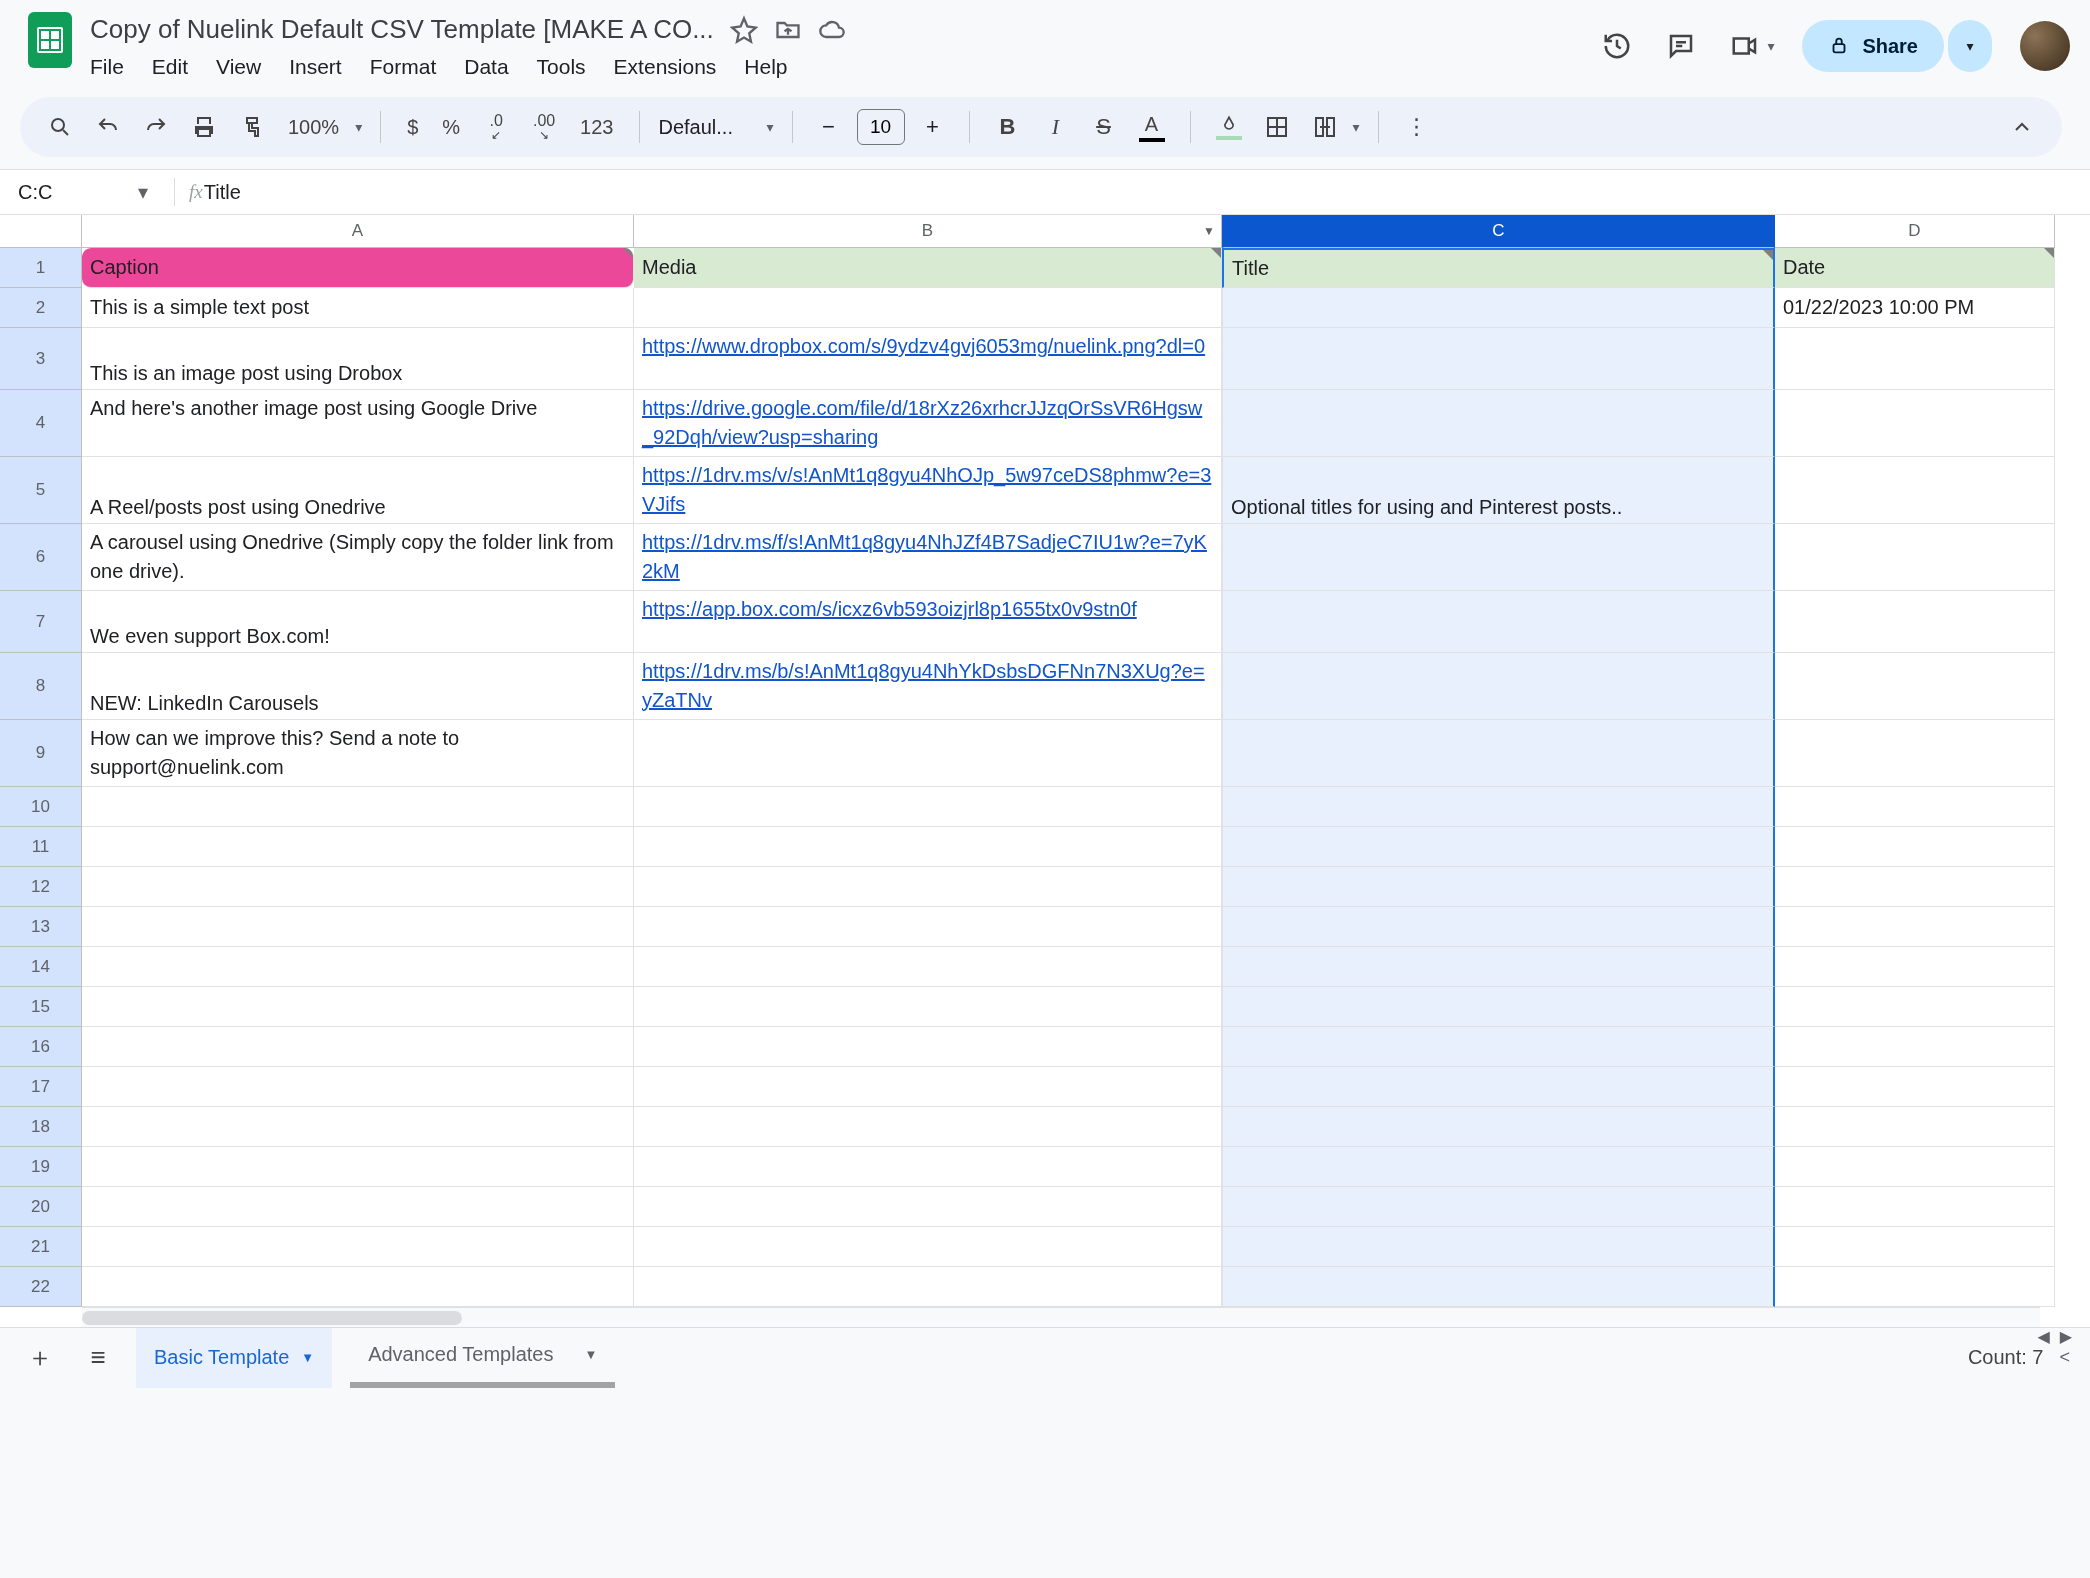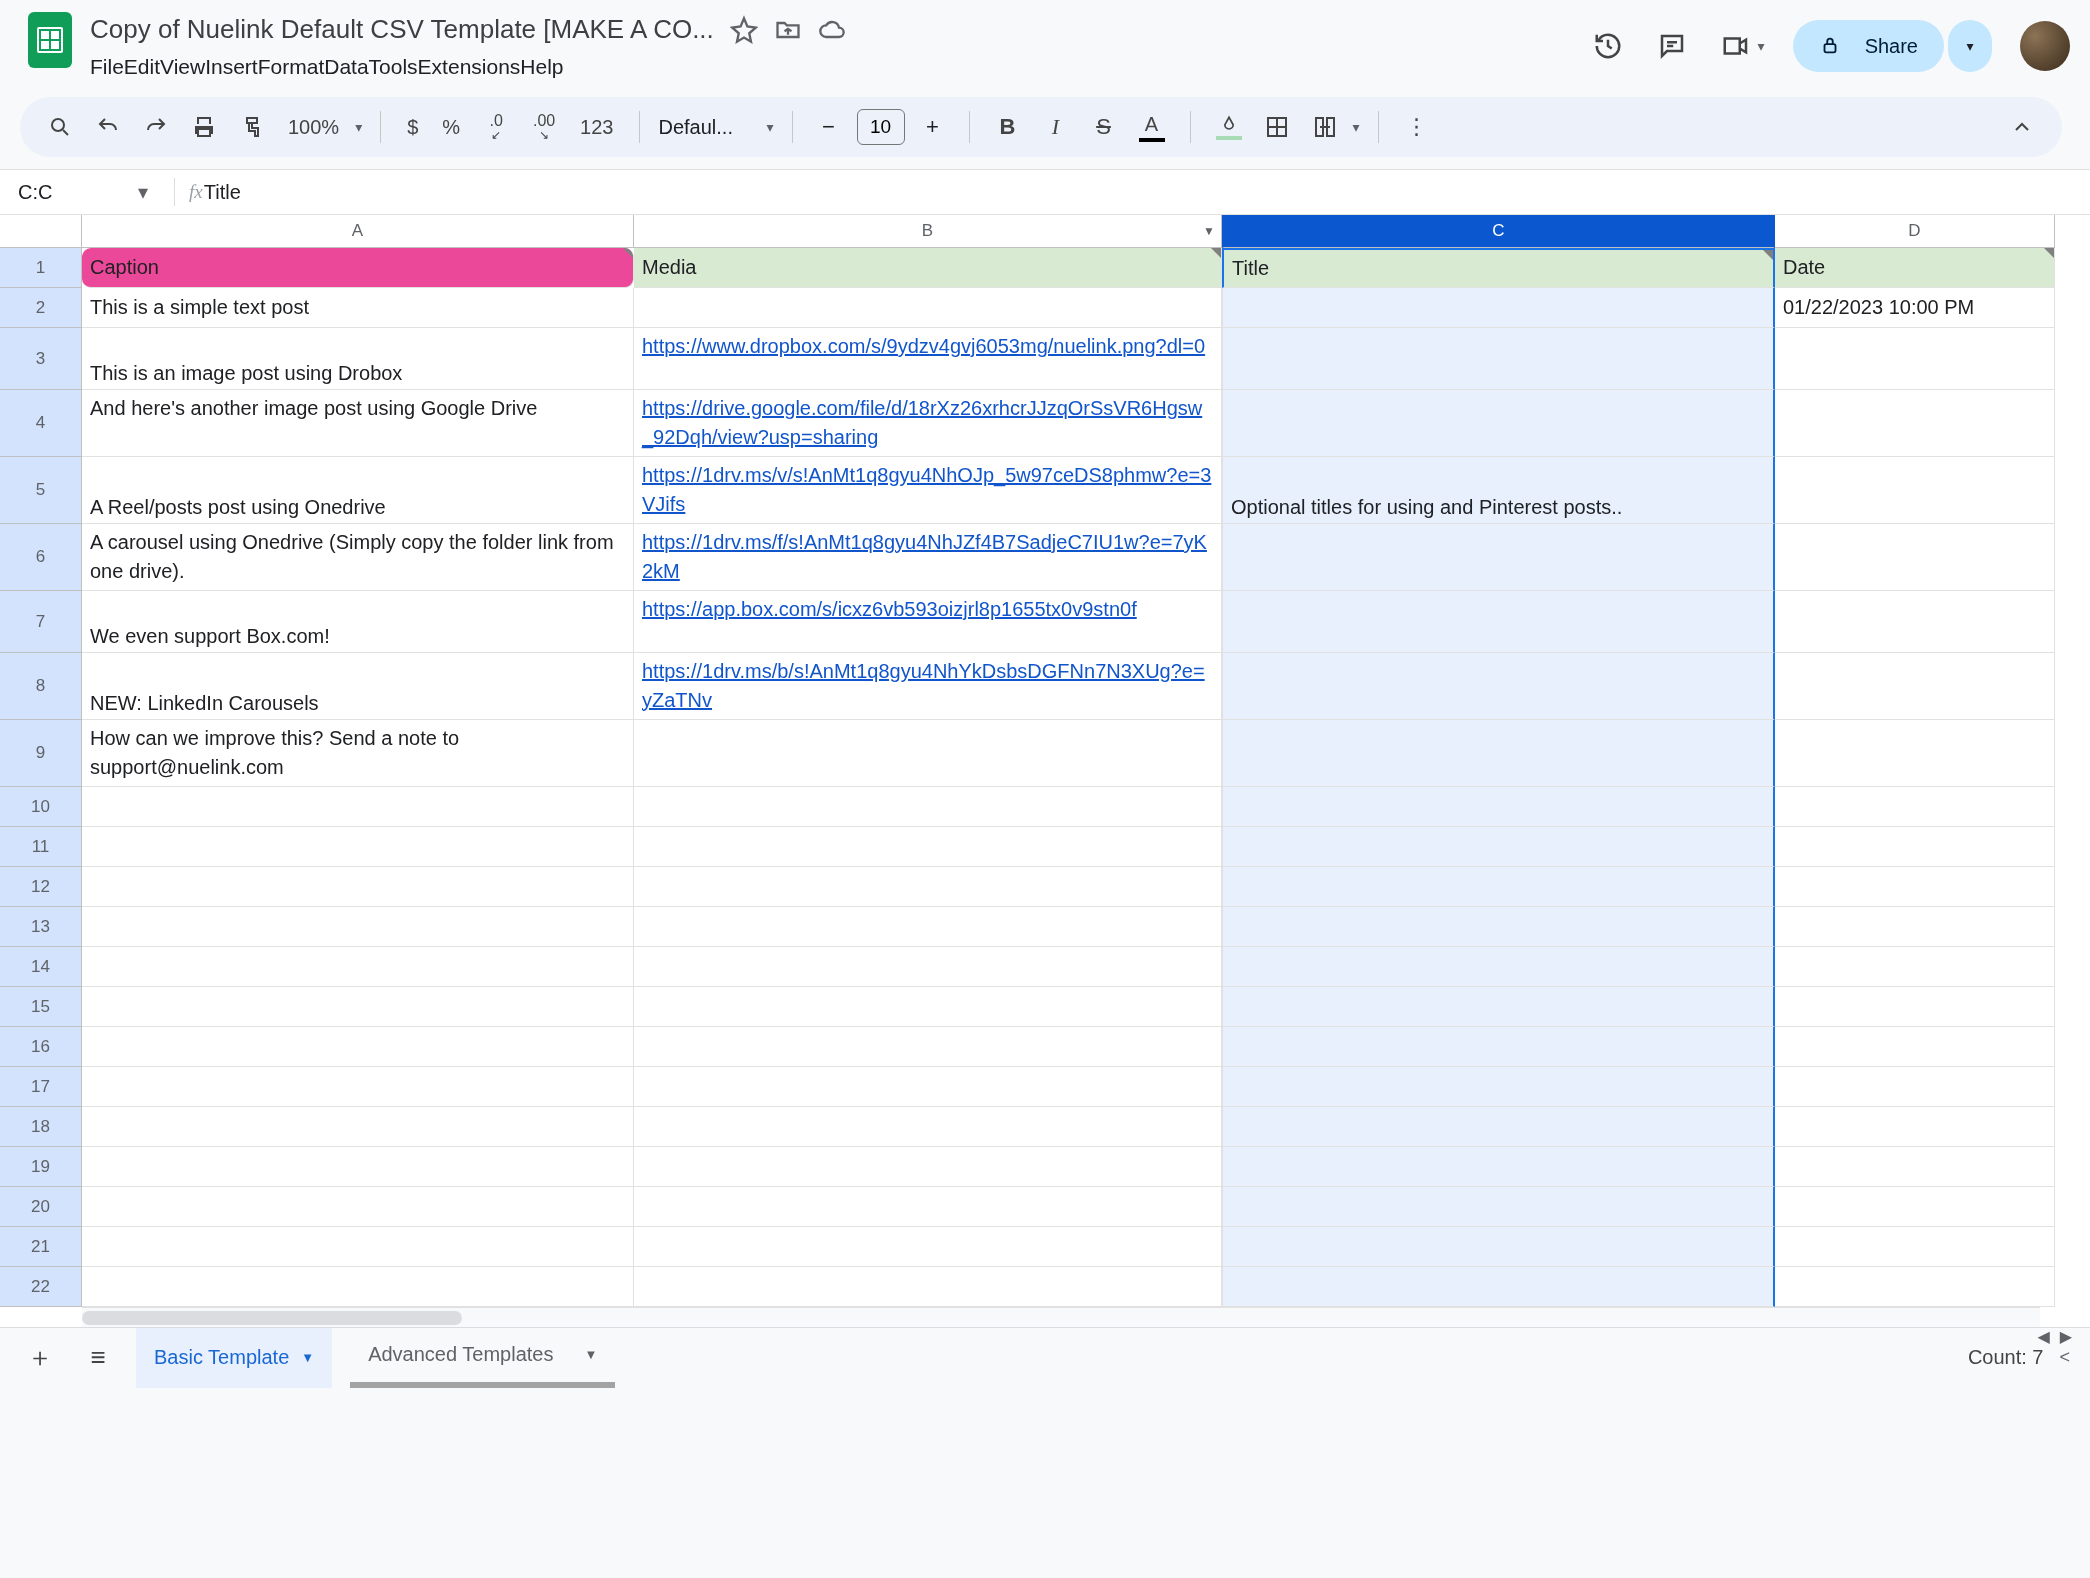--- a/index.html
+++ b/index.html
@@ -8,26 +8,26 @@
 
 .header { display:flex; align-items:flex-start; padding:10px 20px 0 20px; }
 .logo-wrap { display:flex; align-items:center; justify-content:center; width:60px; height:60px; margin-right:10px;}
 .logo { width:44px; height:56px; background:#0f9d58; border-radius:6px; display:flex; align-items:center; justify-content:center;}
 .logo-inner { width:26px; height:26px; border:2px solid #fff; border-radius:2px; display:grid; grid-template-columns:1fr 1fr; grid-template-rows:1fr 1fr; gap:2px; padding:2px;}
 .logo-inner div{background:#fff;}
 .title-block{display:flex; flex-direction:column; flex:1;}
 .doc-title-row{display:flex; align-items:center; gap:16px; padding-top:4px;}
 .doc-title{font-size:26px; color:#3c4043; font-weight:400; white-space:nowrap; overflow:hidden; text-overflow:ellipsis; max-width:780px;}
 .title-icon{width:28px;height:28px;display:flex;align-items:center;justify-content:center;color:#5f6368;}
-.menu-row{display:flex; padding:10px 0 12px 0; font-size:21px; color:#202124;}
+.menu-row{display:flex; gap:28px; padding:10px 0 12px 0; font-size:21px; color:#202124;}
 .menu-item{cursor:pointer;}
 .header-right{display:flex; align-items:center; gap:28px; padding-top:10px;}
 .hr-icon{width:36px;height:36px;display:flex;align-items:center;justify-content:center;color:#444;}
 .meet-wrap{display:flex;align-items:center;gap:4px;}
-.share-btn{display:flex;align-items:center;gap:24px;background:#c2e7ff;border-radius:40px;padding:14px 26px;font-size:20px;font-weight:400;color:#001d35;}
+.share-btn{display:flex;align-items:center;gap:12px;background:#c2e7ff;border-radius:40px;padding:14px 26px;font-size:20px;font-weight:700;color:#001d35;}
 .share-drop{display:flex;align-items:center;justify-content:center;background:#c2e7ff;border-radius:40px;width:44px;height:52px;}
 .avatar{width:50px;height:50px;border-radius:50%;background:radial-gradient(circle at 30% 30%,#8b7355,#3a2a1a);}
 
 
 .toolbar-wrap{padding:6px 28px 12px 20px;}
 .toolbar{background:#edf2fa;border-radius:40px;padding:10px 20px;display:flex;align-items:center;gap:8px;position:relative;}
 .tb-icon{width:40px;height:40px;display:flex;align-items:center;justify-content:center;color:#444;font-size:18px;border-radius:6px;}
 .tb-text{font-size:20px;color:#444;padding:0 8px;}
 .tb-sep{width:1px;height:32px;background:#c7c7c7;margin:0 10px;}
 .font-name{font-size:20px;width:100px;overflow:hidden;white-space:nowrap;text-overflow:ellipsis;}

